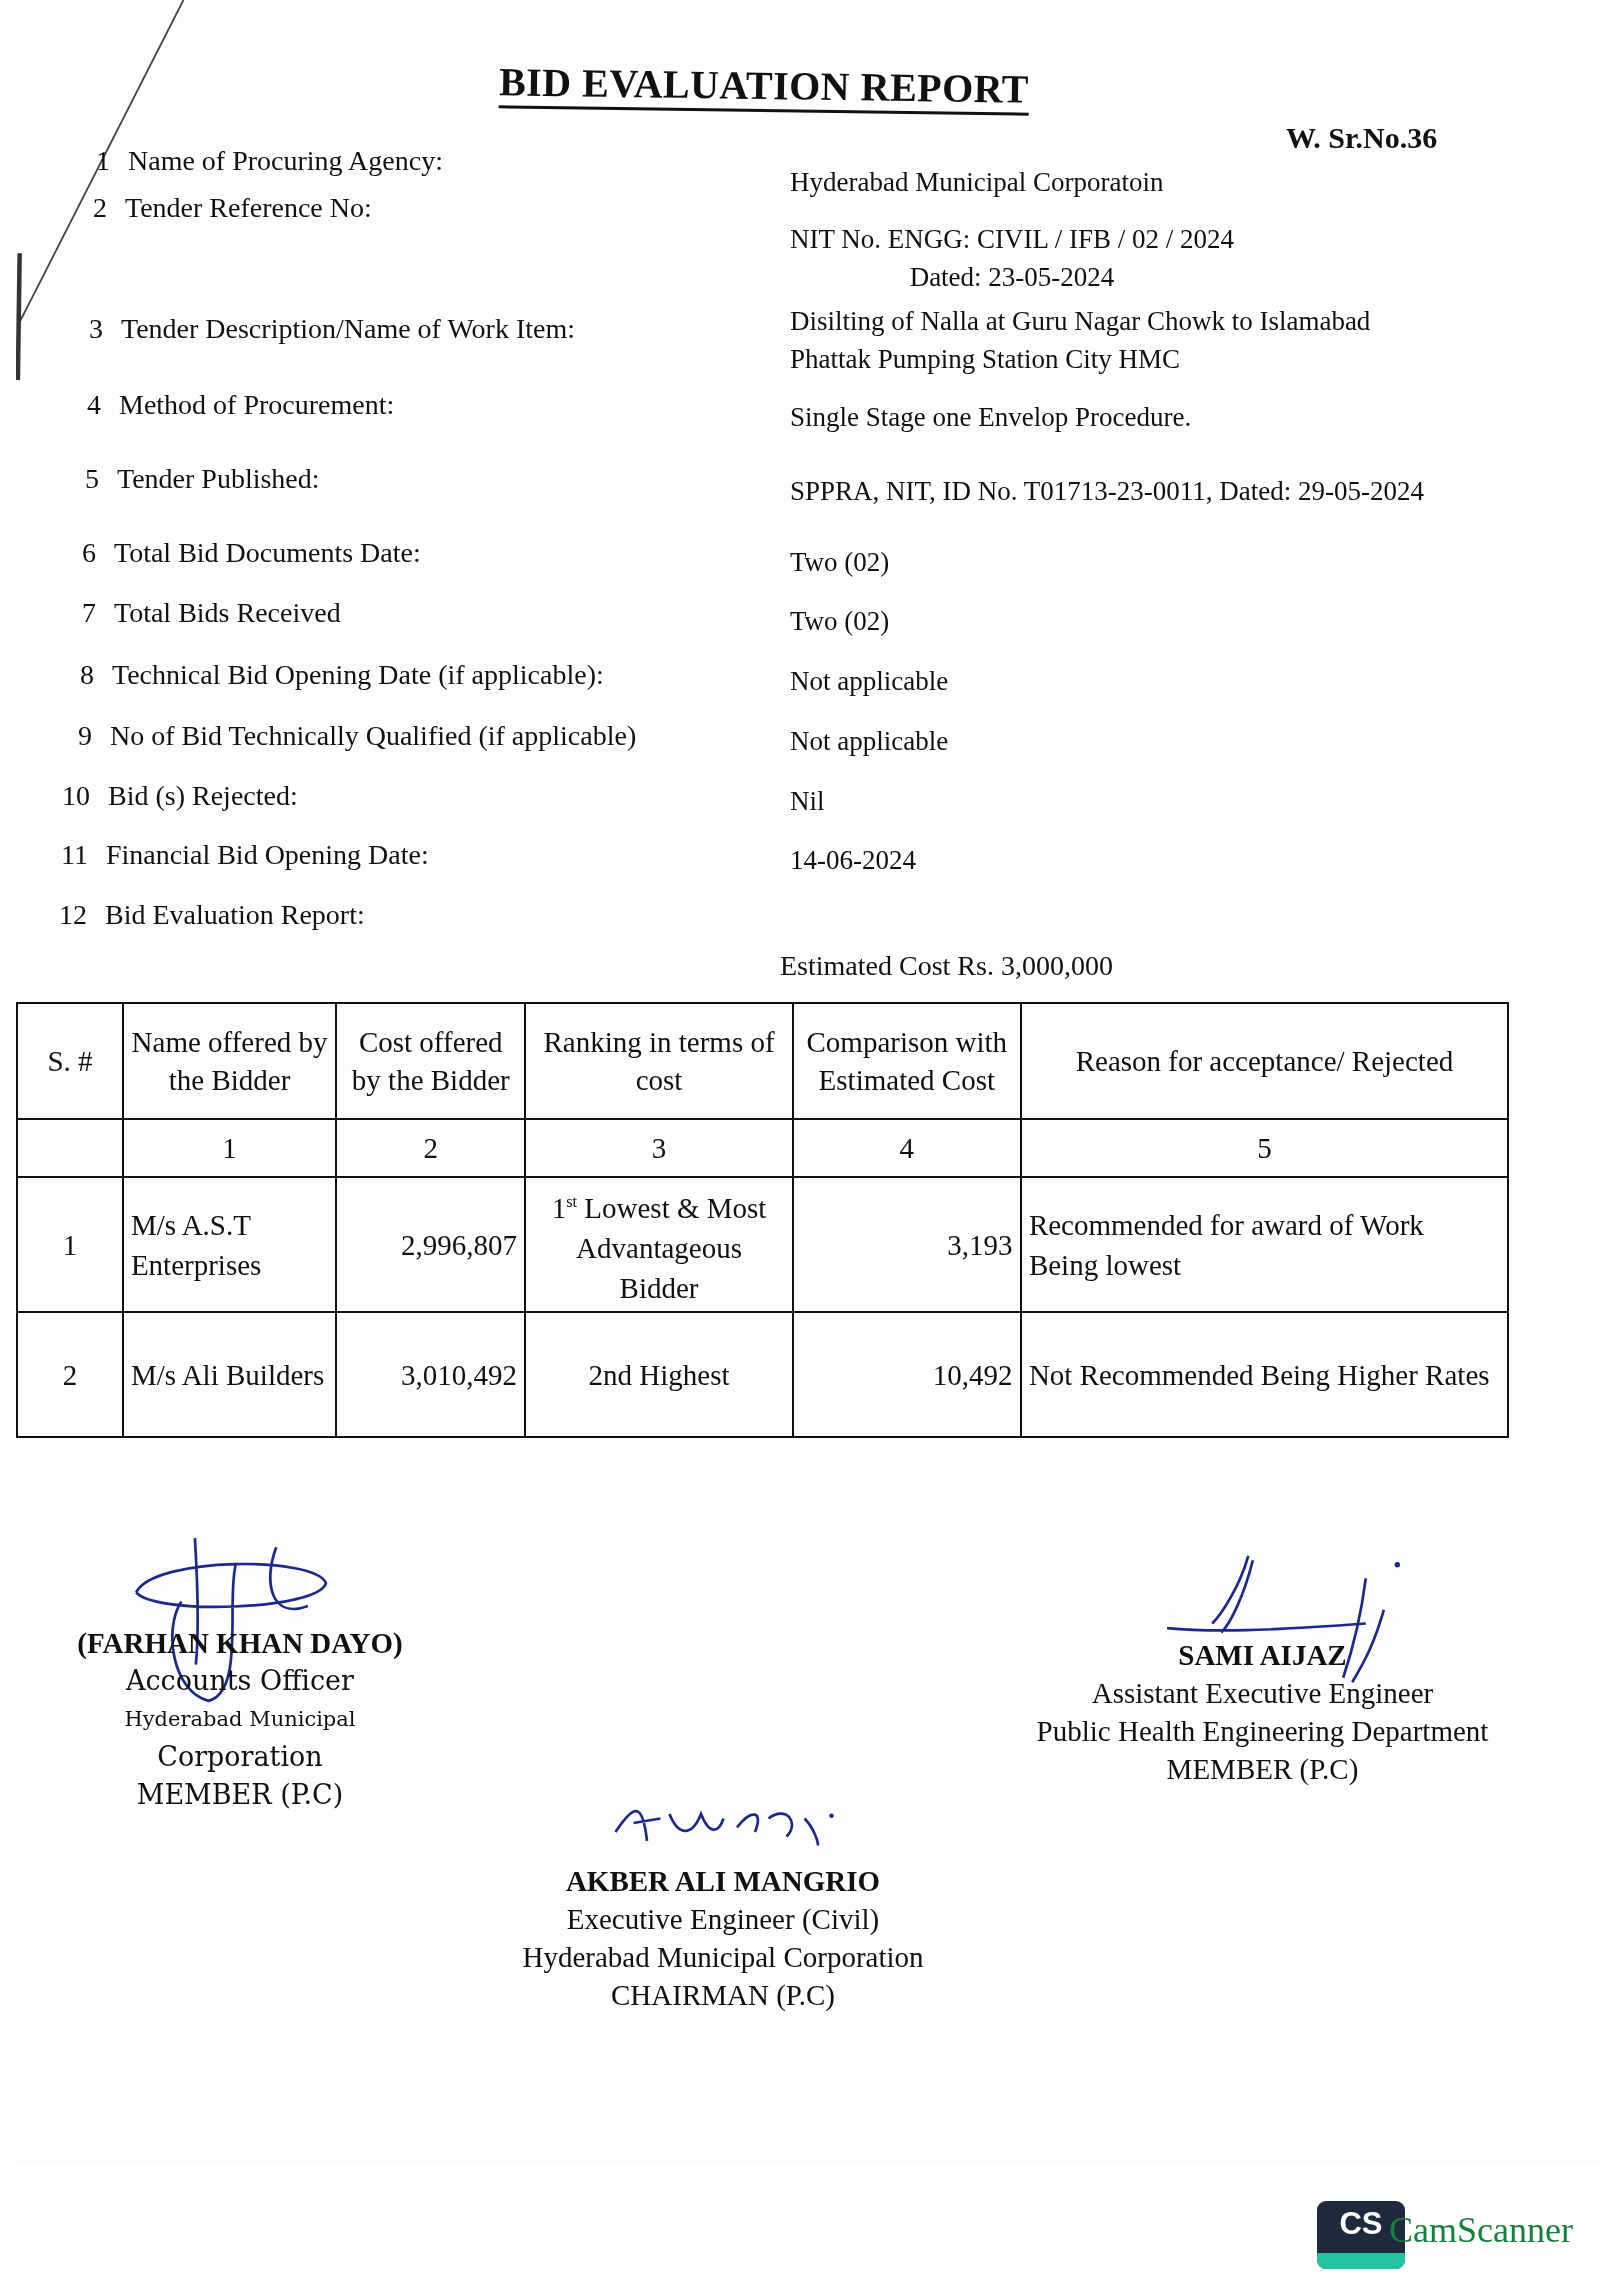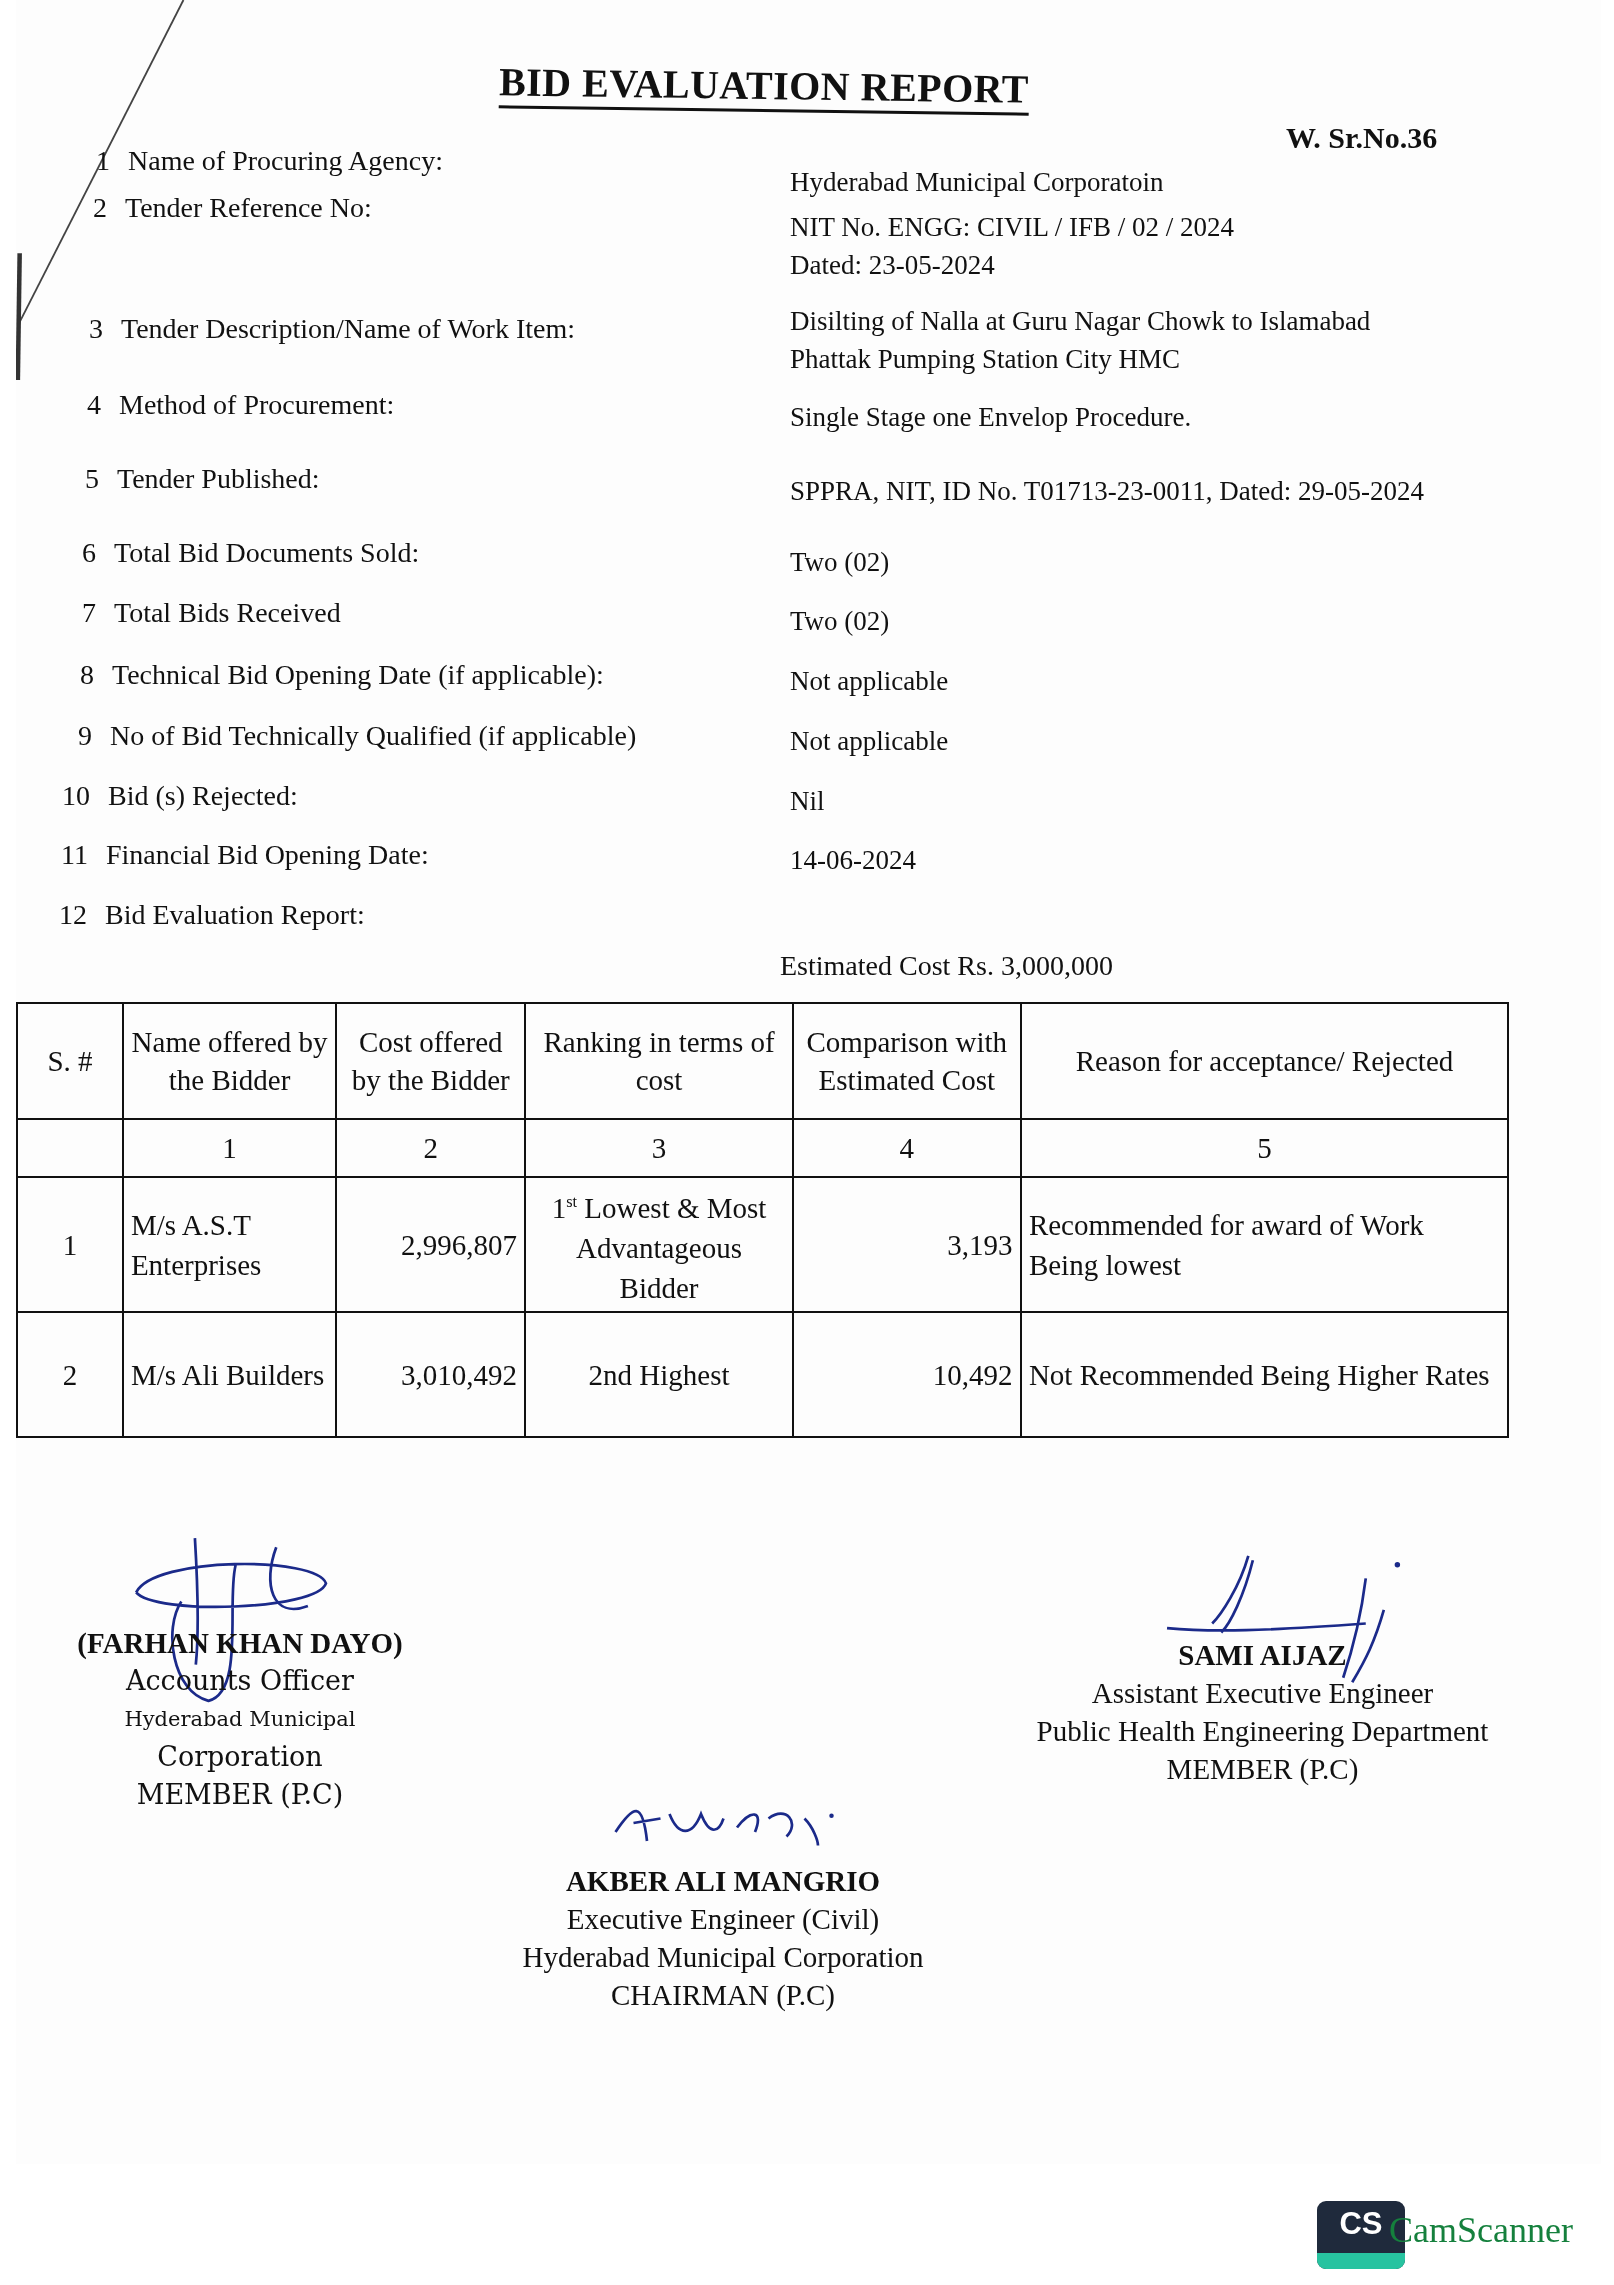--- a/index.html
+++ b/index.html
@@ -53,21 +53,21 @@
     <span class="lbl">Name of Procuring Agency:</span>
   </div>
   <div class="val" style="top:163px;">
       <div>Hyderabad Municipal Corporatoin</div>
     </div>
 
   <div class="row" style="left:71px; top:192px;">
     <span class="num">2</span>
     <span class="lbl">Tender Reference No:</span>
   </div>
-  <div class="val" style="top:208px;">
+  <div class="val" style="top:220px;text-align:center;">
     <div>NIT No. ENGG: CIVIL / IFB / 02 / 2024</div>
     <div>Dated: 23-05-2024</div>
   </div>
 
   <div class="row" style="left:67px; top:313px;">
     <span class="num">3</span>
     <span class="lbl">Tender Description/Name of Work Item:</span>
   </div>
   <div class="val" style="top:302px;">
     <div>Disilting of Nalla at Guru Nagar Chowk to Islamabad</div>
@@ -85,21 +85,21 @@
   <div class="row" style="left:63px; top:463px;">
     <span class="num">5</span>
     <span class="lbl">Tender Published:</span>
   </div>
   <div class="val" style="top:472px;">
       <div>SPPRA, NIT, ID No. T01713-23-0011, Dated: 29-05-2024</div>
     </div>
 
   <div class="row" style="left:60px; top:537px;">
     <span class="num">6</span>
-    <span class="lbl">Total Bid Documents Sold:</span>
+    <span class="lbl">Total Bid Documents Date:</span>
   </div>
   <div class="val" style="top:543px;">
       <div>Two (02)</div>
     </div>
 
   <div class="row" style="left:60px; top:597px;">
     <span class="num">7</span>
     <span class="lbl">Total Bids Received</span>
   </div>
   <div class="val" style="top:602px;">

